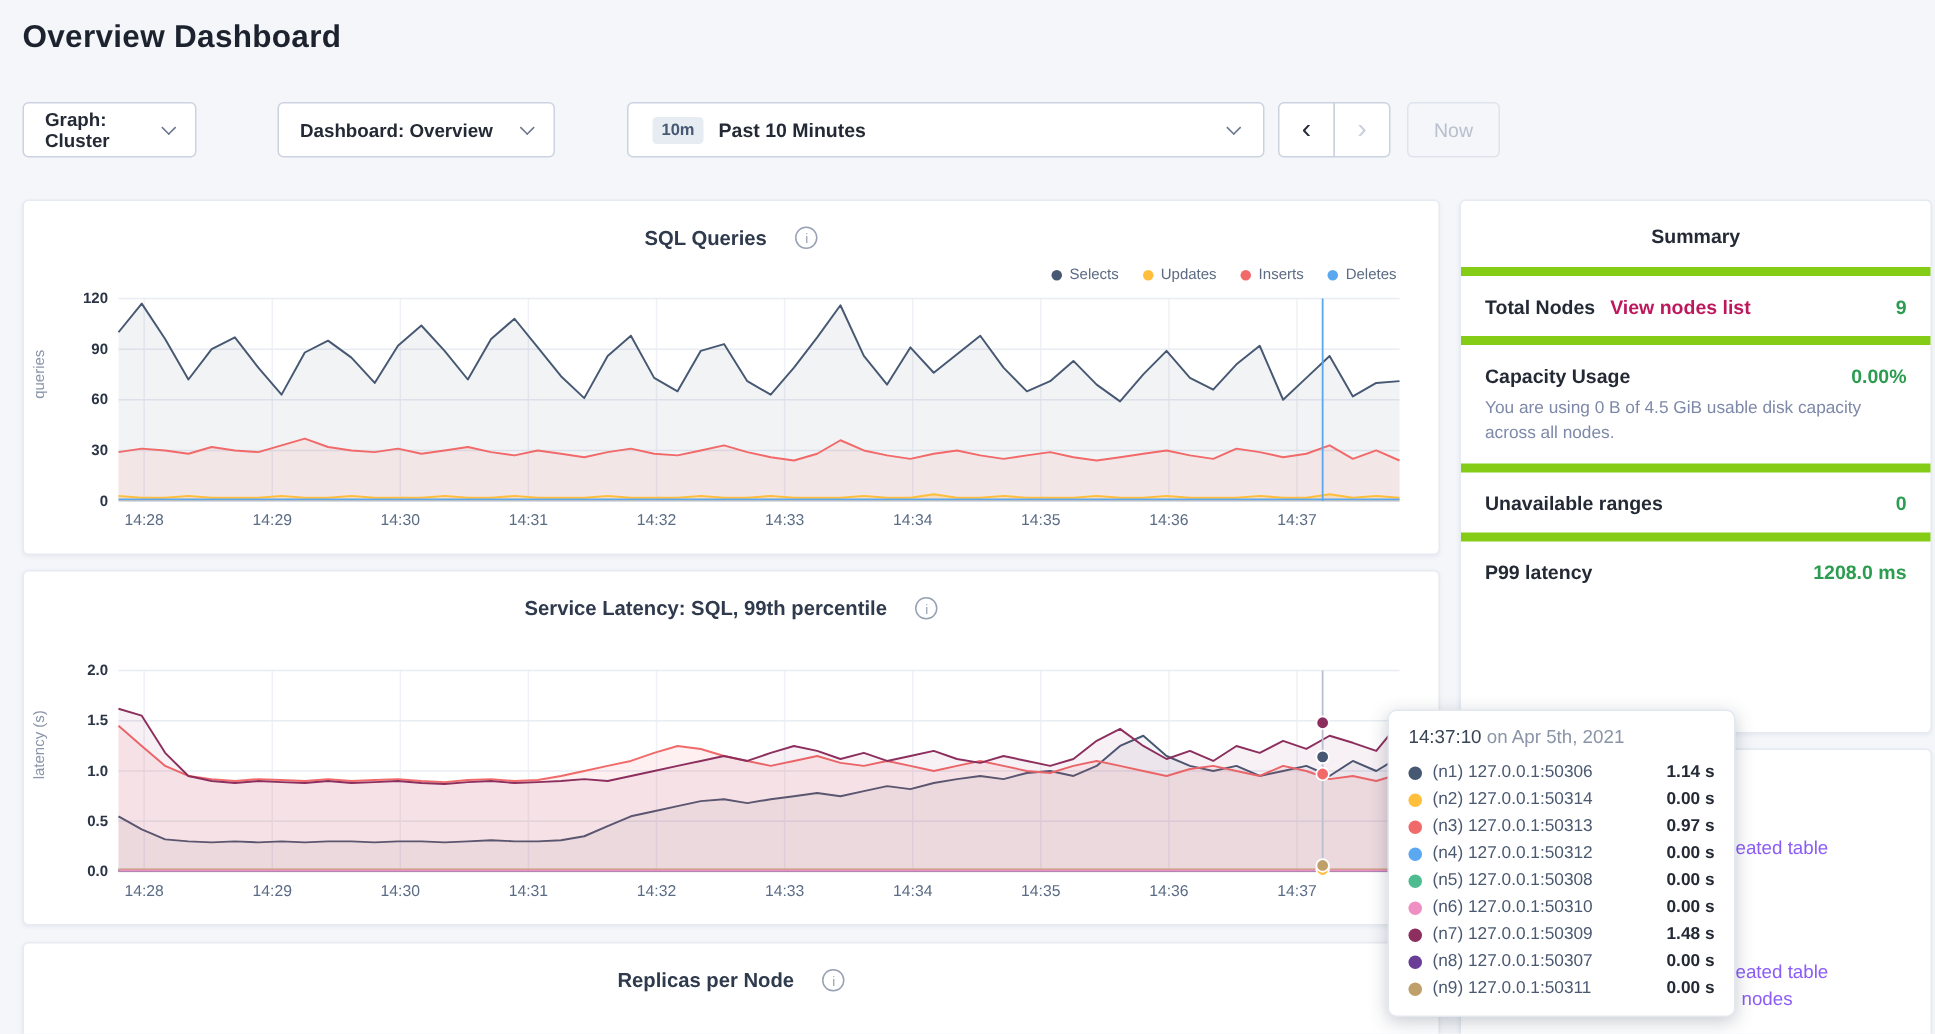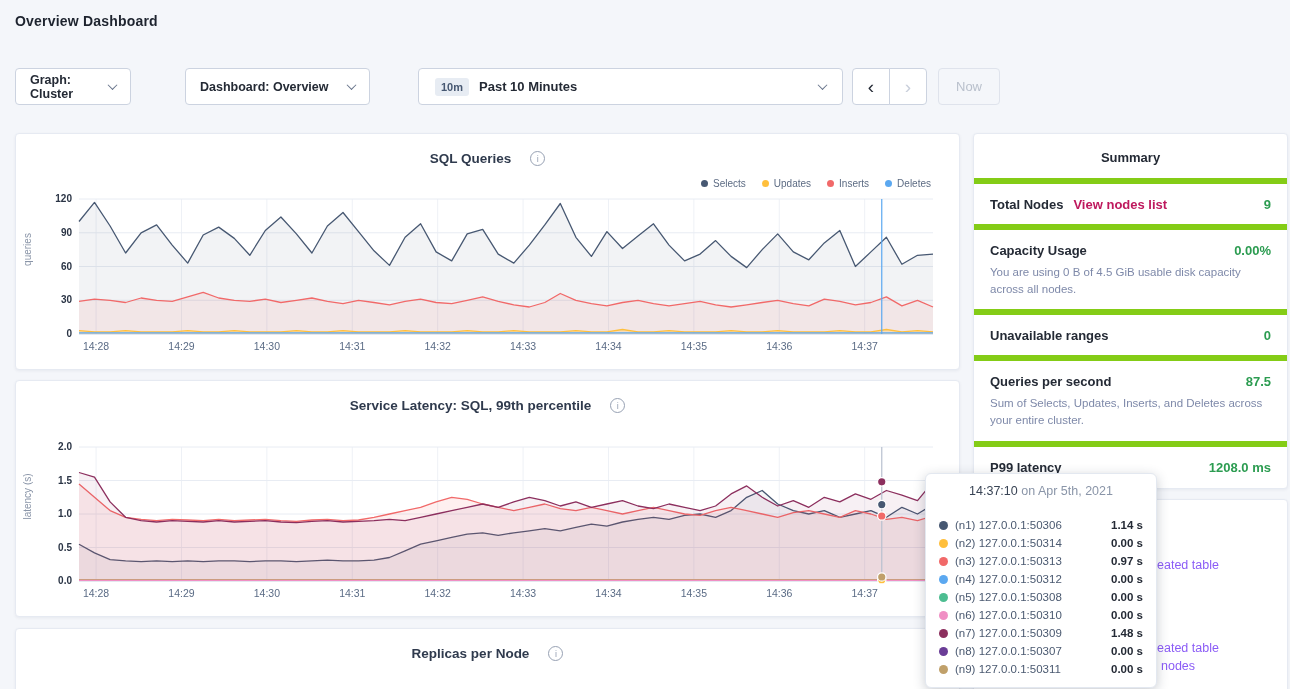--- a/index.html
+++ b/index.html
@@ -1,19 +1,19 @@
 <!DOCTYPE html>
 <html><head>
 <meta charset="utf-8">
 <style>
   * { box-sizing: border-box; margin: 0; padding: 0; }
   body { font-family: "Liberation Sans", sans-serif; background:#f4f6fa; }
   #page { position:relative; width:1290px; height:689px; background:#f4f6fa; overflow:hidden; }
 
-  h1.page-title { position:absolute; left:15px; top:13px; font-size:14px; font-weight:600; color:#1d232e; letter-spacing:.2px; }
+  h1.page-title { position:absolute; left:15px; top:13px; font-size:21px; font-weight:600; color:#1d232e; letter-spacing:.2px; }
 
   
   .ctrl { position:absolute; top:68px; height:37px; background:#fff; border:1px solid #ccd3e0; border-radius:4px; display:flex; align-items:center; font-size:12.5px; font-weight:700; color:#242a35; cursor:pointer; }
   .caret { width:7px; height:7px; border-right:1.5px solid #69758c; border-bottom:1.5px solid #69758c; transform:rotate(45deg) translate(-1px,-1px); flex:none; }
   #graph-dd { left:15px; width:116px; padding:0 14px; justify-content:space-between; }
   #dash-dd { left:185px; width:185px; padding:0 14px; justify-content:space-between; }
   #time-dd { left:418px; width:425px; padding:0 16px; }
   .badge { background:#e7ecf3; color:#475872; border-radius:3px; font-size:11px; font-weight:700; padding:3px 6px; margin-right:10px; }
   #time-dd .label { font-size:13px; }
   #time-dd .caret { margin-left:auto; }
@@ -56,21 +56,21 @@
   .srow .desc { margin-top:6px; font-size:11.5px; color:#7e89a9; line-height:1.45; }
 
   
   .frag { position:absolute; font-size:12.5px; color:#8b5cf6; white-space:nowrap; }
   #frag0 { left:183px; top:58px; }
   #frag1 { left:183px; top:141px; }
   #frag2 { left:187px; top:159px; }
 
   
   #tooltip { position:absolute; left:925px; top:473px; width:232px; background:#fff; border:1px solid #e3e8f0; border-radius:6px; box-shadow:0 3px 12px rgba(40,50,70,.25); padding:10px 13px 9px; z-index:20; }
-  #tooltip .hd { font-size:12.5px; margin-bottom:18px;text-align:center; }
+  #tooltip .hd { font-size:12.5px; margin-bottom:8px; }
   #tooltip .hd .tm { color:#394455; }
   #tooltip .hd .dt { color:#8a95a8; }
   .trow { display:flex; align-items:center; height:18px; }
   .trow .dot { width:9px; height:9px; border-radius:50%; margin-right:7px; flex:none; }
   .trow .lbl { font-size:11.5px; color:#4a5970; flex:1; }
   .trow .val { font-size:11.5px; font-weight:700; color:#242a35; }
 </style>
 </head>
 <body>
 
@@ -247,27 +247,20 @@
       <div class="desc">You are using 0 B of 4.5 GiB usable disk capacity across all nodes.</div>
     </div>
     <div class="srow">
       <div class="top">
         <span class="lbl">Unavailable ranges</span>
         <span class="val">0</span>
       </div>
     </div>
     <div class="srow">
       <div class="top">
-        <span class="lbl">Queries per second</span>
-        <span class="val">87.5</span>
-      </div>
-      <div class="desc">Sum of Selects, Updates, Inserts, and Deletes across your entire cluster.</div>
-    </div>
-    <div class="srow">
-      <div class="top">
         <span class="lbl">P99 latency</span>
         <span class="val">1208.0 ms</span>
       </div>
     </div>
   </aside>
 
   <aside class="panel" id="events">
     <span class="frag" id="frag0">eated table</span>
     <span class="frag" id="frag1">eated table</span>
     <span class="frag" id="frag2">nodes</span>

